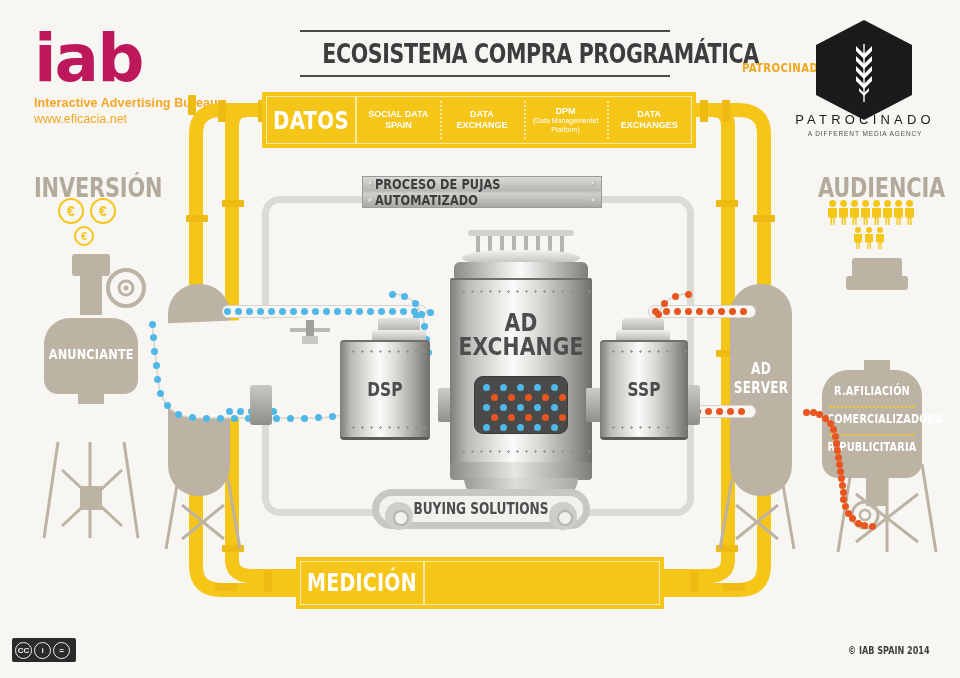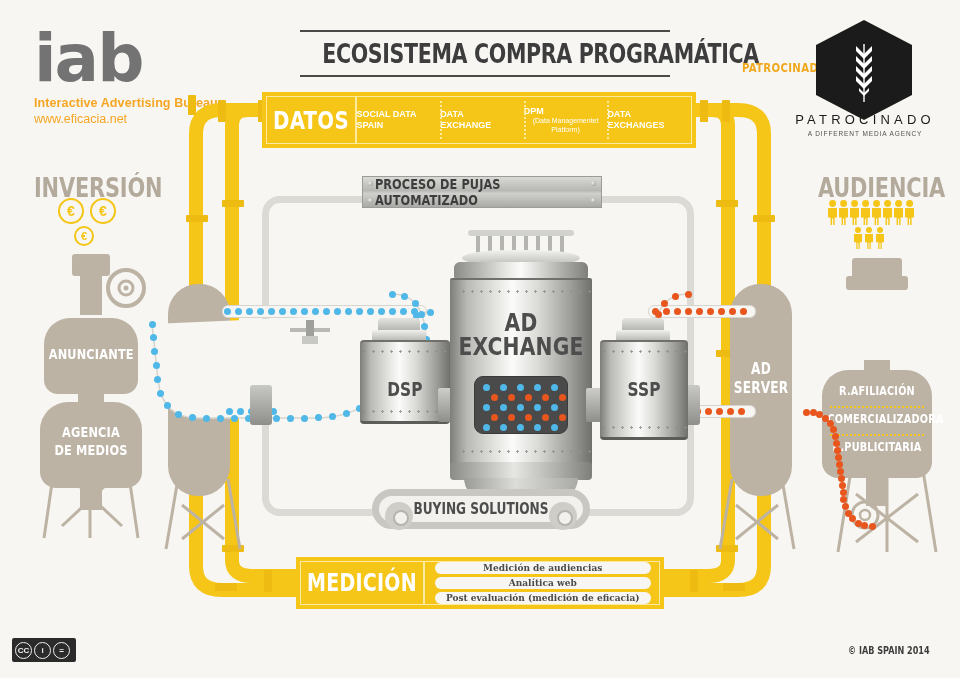--- a/index.html
+++ b/index.html
@@ -14,21 +14,21 @@
   }
   .abs { position:absolute; }
 
   
   #iab-logo { left:34px; top:28px; width:220px; }
   #iab-logo .word {
     font-family:"DejaVu Sans", sans-serif;
     font-weight:700;
     font-size:66px;
     line-height:62px;
-    color:#737373;
+    color:#be185d;
     letter-spacing:-2px;
   }
   #iab-logo .sub1 {
     font-family:"Liberation Sans", sans-serif;
     font-weight:700; font-size:12.5px; color:#F5A623;
     margin-top:6px; letter-spacing:.1px;
   }
   #iab-logo .sub2 {
     font-family:"Liberation Sans", sans-serif;
     font-weight:400; font-size:12.5px; color:#F5A623;
@@ -117,21 +117,21 @@
   }
   .banner-title {
     display:flex; align-items:center; justify-content:center;
     font-family:"DejaVu Sans Condensed","Liberation Sans Narrow","Liberation Sans",sans-serif;
     font-weight:700; color:#ffffff; letter-spacing:.3px;
     transform:scaleX(.88);
   }
   .banner-sep { width:1.5px; background:#FDE9A0; }
   .banner-cols { flex:1; display:flex; }
   .bcol {
-    flex:1; display:flex; flex-direction:column; align-items:flex-start; justify-content:center;
+    flex:1; display:flex; flex-direction:column; align-items:center; justify-content:center;
     font-family:"Liberation Sans", sans-serif; font-weight:700; font-size:9px;
     color:#ffffff; text-align:center; line-height:11px; position:relative;
   }
   .bcol + .bcol::before{
     content:""; position:absolute; left:0; top:4px; bottom:4px; width:0;
     border-left:2px dotted #FDE9A0;
   }
   .bcol .sm { font-weight:400; font-size:7px; line-height:8.5px; }
 
   
@@ -321,25 +321,20 @@
           <span>EXCHANGES</span>
         </div>
       </div>
     </div>
   </div>
 
   <div class="banner" id="medicion" style="left:296px;top:557px;width:368px;height:52px;">
     <div class="inner">
       <div class="banner-title" style="width:122px;font-size:24px;">MEDICIÓN</div>
       <div class="banner-sep"></div>
-      <div style="flex:1;display:flex;flex-direction:column;justify-content:center;padding:0 8px 0 10px;">
-        <div class="pill">Medición de audiencias</div>
-        <div class="pill">Analítica web</div>
-        <div class="pill" style="margin-bottom:0;">Post evaluación (medición de eficacia)</div>
-      </div>
     </div>
   </div>
 
   <div class="abs side-head" id="inv-head">INVERSIÓN</div>
 
   <div class="abs" style="left:58px;top:198px;width:70px;height:58px;">
     <div class="coin" style="left:0;top:0;width:26px;height:26px;font-size:14px;">€</div>
     <div class="coin" style="left:32px;top:0;width:26px;height:26px;font-size:14px;">€</div>
     <div class="coin" style="left:16px;top:28px;width:20px;height:20px;font-size:11px;">€</div>
   </div>
@@ -358,24 +353,20 @@
   <div class="abs beige" style="left:80px;top:275px;width:22px;height:40px;"></div>
   <svg class="abs" style="left:104px;top:266px;" width="44" height="44">
     <circle cx="22" cy="22" r="18" fill="none" stroke="#bdb3a4" stroke-width="4"></circle>
     <circle cx="22" cy="22" r="7" fill="none" stroke="#bdb3a4" stroke-width="3"></circle>
     <circle cx="22" cy="22" r="2.5" fill="#bdb3a4"></circle>
   </svg>
   <div class="abs beige" style="left:44px;top:318px;width:94px;height:76px;border-radius:26px 26px 14px 14px;">
     <div class="tank-label" style="top:28px;font-size:14px;">ANUNCIANTE</div>
   </div>
   <div class="abs beige" style="left:78px;top:392px;width:26px;height:12px;"></div>
-  <div class="abs beige" style="left:40px;top:402px;width:102px;height:86px;border-radius:28px 28px 16px 16px;">
-    <div class="tank-label" style="top:22px;font-size:14px;">AGENCIA</div>
-    <div class="tank-label" style="top:40px;font-size:14px;">DE MEDIOS</div>
-  </div>
   <div class="abs beige" style="left:80px;top:486px;width:22px;height:24px;"></div>
 
   <svg class="abs" style="left:162px;top:475px;" width="82" height="78">
     <g stroke="#bdb3a4" stroke-width="3" fill="none">
       <path d="M16 4 L4 74"></path>
         <path d="M66 4 L78 74"></path>
       <path d="M20 30 L62 64"></path>
         <path d="M62 30 L20 64"></path>
     </g>
   </svg>
@@ -438,21 +429,21 @@
       <path d="M22 14 L8 102"></path>
         <path d="M92 14 L106 102"></path>
       <path d="M26 44 L88 92"></path>
         <path d="M88 44 L26 92"></path>
       <path d="M57 14 L57 102"></path>
     </g>
   </svg>
   <div class="abs beige" style="left:852px;top:258px;width:50px;height:26px;border-radius:3px;"></div>
   <div class="abs beige" style="left:846px;top:276px;width:62px;height:14px;border-radius:3px;"></div>
   <div class="abs beige" style="left:864px;top:360px;width:26px;height:12px;"></div>
-  <div class="abs beige" style="left:822px;top:370px;width:110px;height:108px;border-radius:26px 26px 16px 16px;">
+  <div class="abs beige" style="left:822px;top:370px;width:100px;height:108px;border-radius:26px 26px 16px 16px;">
     <div class="tank-label" style="top:14px;font-size:12px;">R.AFILIACIÓN</div>
     <div style="position:absolute;left:8px;right:8px;top:36px;border-top:2px dotted #F5C518;"></div>
     <div class="tank-label" style="top:42px;font-size:12px;">COMERCIALIZADORA</div>
     <div style="position:absolute;left:8px;right:8px;top:64px;border-top:2px dotted #F5C518;"></div>
     <div class="tank-label" style="top:70px;font-size:12px;">R.PUBLICITARIA</div>
   </div>
   <div class="abs beige" style="left:866px;top:476px;width:22px;height:30px;"></div>
   <svg class="abs" style="left:848px;top:498px;" width="34" height="34">
     <circle cx="17" cy="17" r="13" fill="none" stroke="#bdb3a4" stroke-width="3"></circle>
     <circle cx="17" cy="17" r="5" fill="none" stroke="#bdb3a4" stroke-width="2.5"></circle>
@@ -623,21 +614,21 @@
   <div class="abs" style="left:676px;top:385px;width:24px;height:40px;background:linear-gradient(180deg,#c8c8c4,#8e8e8a);border-radius:3px;"></div>
 
   <svg class="abs" style="left:286px;top:318px;" width="48" height="26">
     <path d="M4 10 L44 10 L44 14 L4 14 Z" fill="#b9b9b5"></path>
     <rect x="20" y="2" width="8" height="22" fill="#9f9f9b"></rect>
     <rect x="16" y="18" width="16" height="8" fill="#c8c8c4"></rect>
   </svg>
 
   <div class="abs" style="left:378px;top:318px;width:42px;height:16px;background:linear-gradient(180deg,#e4e4e1,#a6a6a2);border-radius:4px;"></div>
   <div class="abs" style="left:372px;top:330px;width:54px;height:12px;background:linear-gradient(180deg,#f0f0ed,#b0b0ac);border-radius:3px;"></div>
-  <div class="metal" style="left:360px;top:340px;width:90px;height:84px;">
+  <div class="metal" style="left:340px;top:340px;width:90px;height:100px;">
     <div class="rivets" style="top:8px;"></div>
     <div class="rivets" style="bottom:8px;"></div>
     <div class="metal-label" style="top:36px;font-size:19px;">DSP</div>
   </div>
 
   <div class="abs" style="left:438px;top:388px;width:24px;height:34px;background:linear-gradient(180deg,#cdcdc9,#8e8e8a);border-radius:2px;"></div>
 
   <svg class="abs" style="left:466px;top:228px;" width="110" height="28">
     <rect x="2" y="2" width="106" height="6" rx="3" fill="#d2d2ce"></rect>
     <g fill="#b4b4b0">

